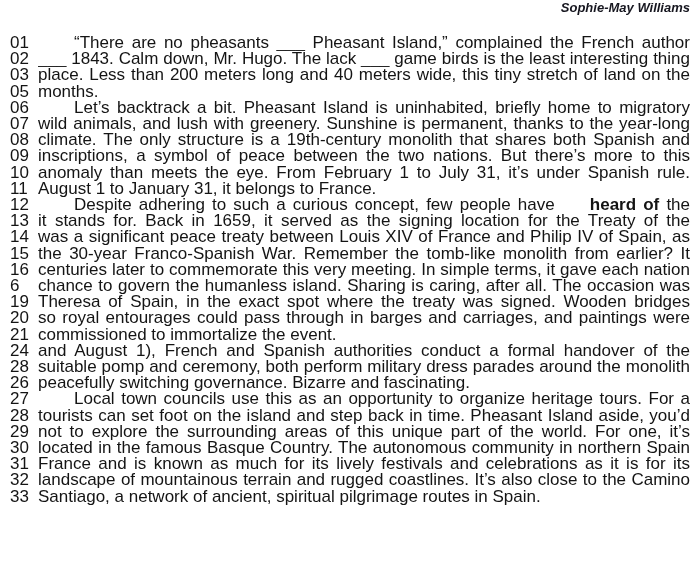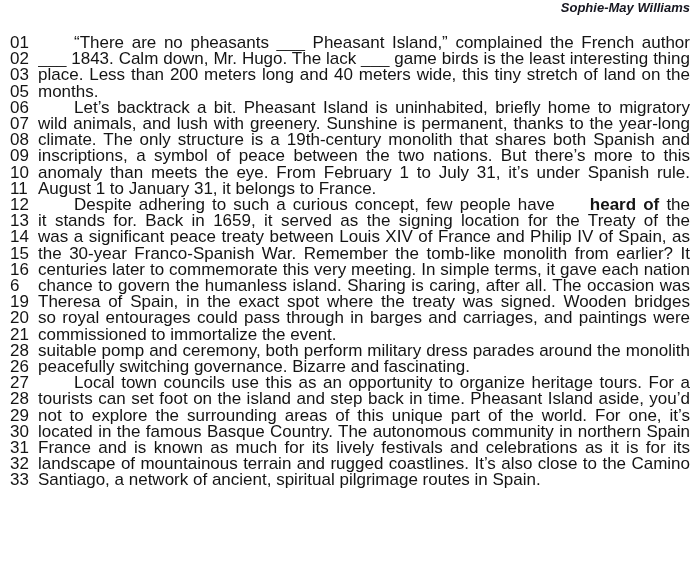--- a/index.html
+++ b/index.html
@@ -135,20 +135,24 @@
       </div>
       <div class="line">
         <span class="num">20</span>
         <span class="text"><span>so royal entourages could pass through in barges and carriages, and paintings were</span></span>
       </div>
       <div class="line">
         <span class="num">21</span>
         <span class="text para-end"><span>commissioned to immortalize the event.</span></span>
       </div>
       <div class="line">
+        <span class="num">24</span>
+        <span class="text"><span>and August 1), French and Spanish authorities conduct a formal handover of the island. With</span></span>
+      </div>
+      <div class="line">
         <span class="num">28</span>
         <span class="text"><span>suitable pomp and ceremony, both perform military dress parades around the monolith before</span></span>
       </div>
       <div class="line">
         <span class="num">26</span>
         <span class="text para-end"><span>peacefully switching governance. Bizarre and fascinating.</span></span>
       </div>
       <div class="line">
         <span class="num">27</span>
         <span class="text indent"><span>Local town councils use this as an opportunity to organize heritage tours. For a limited time,</span></span>

